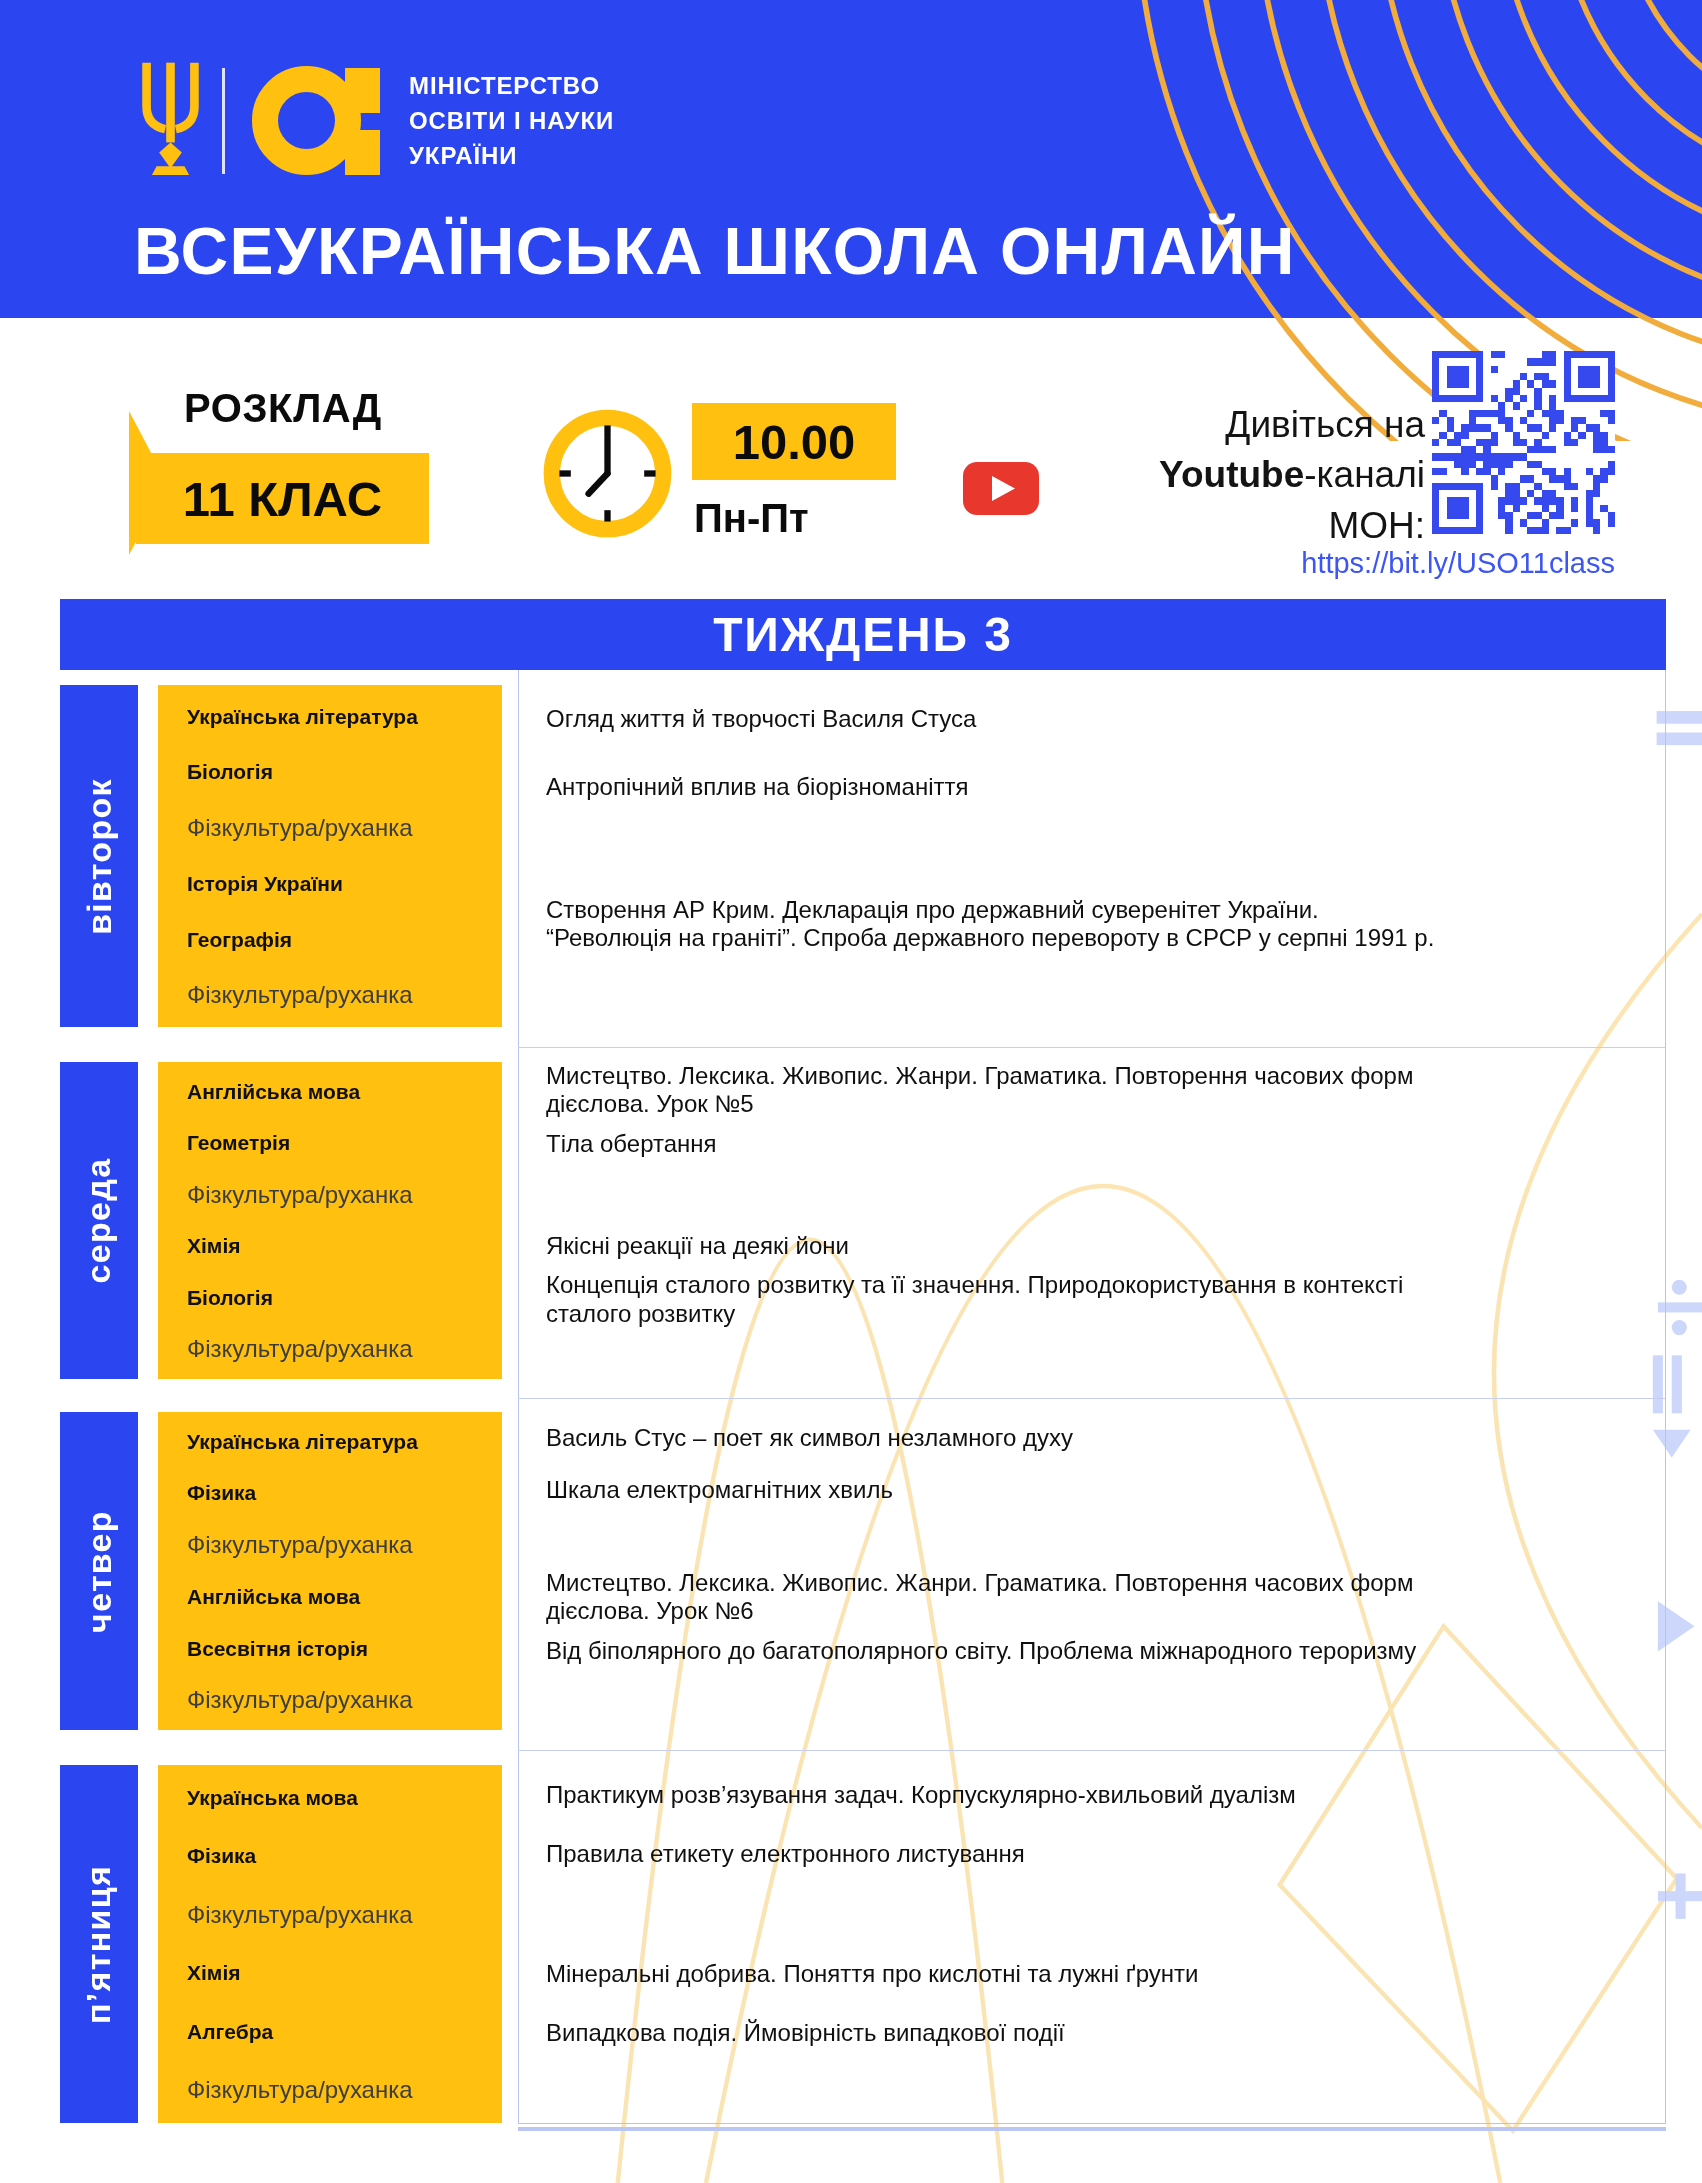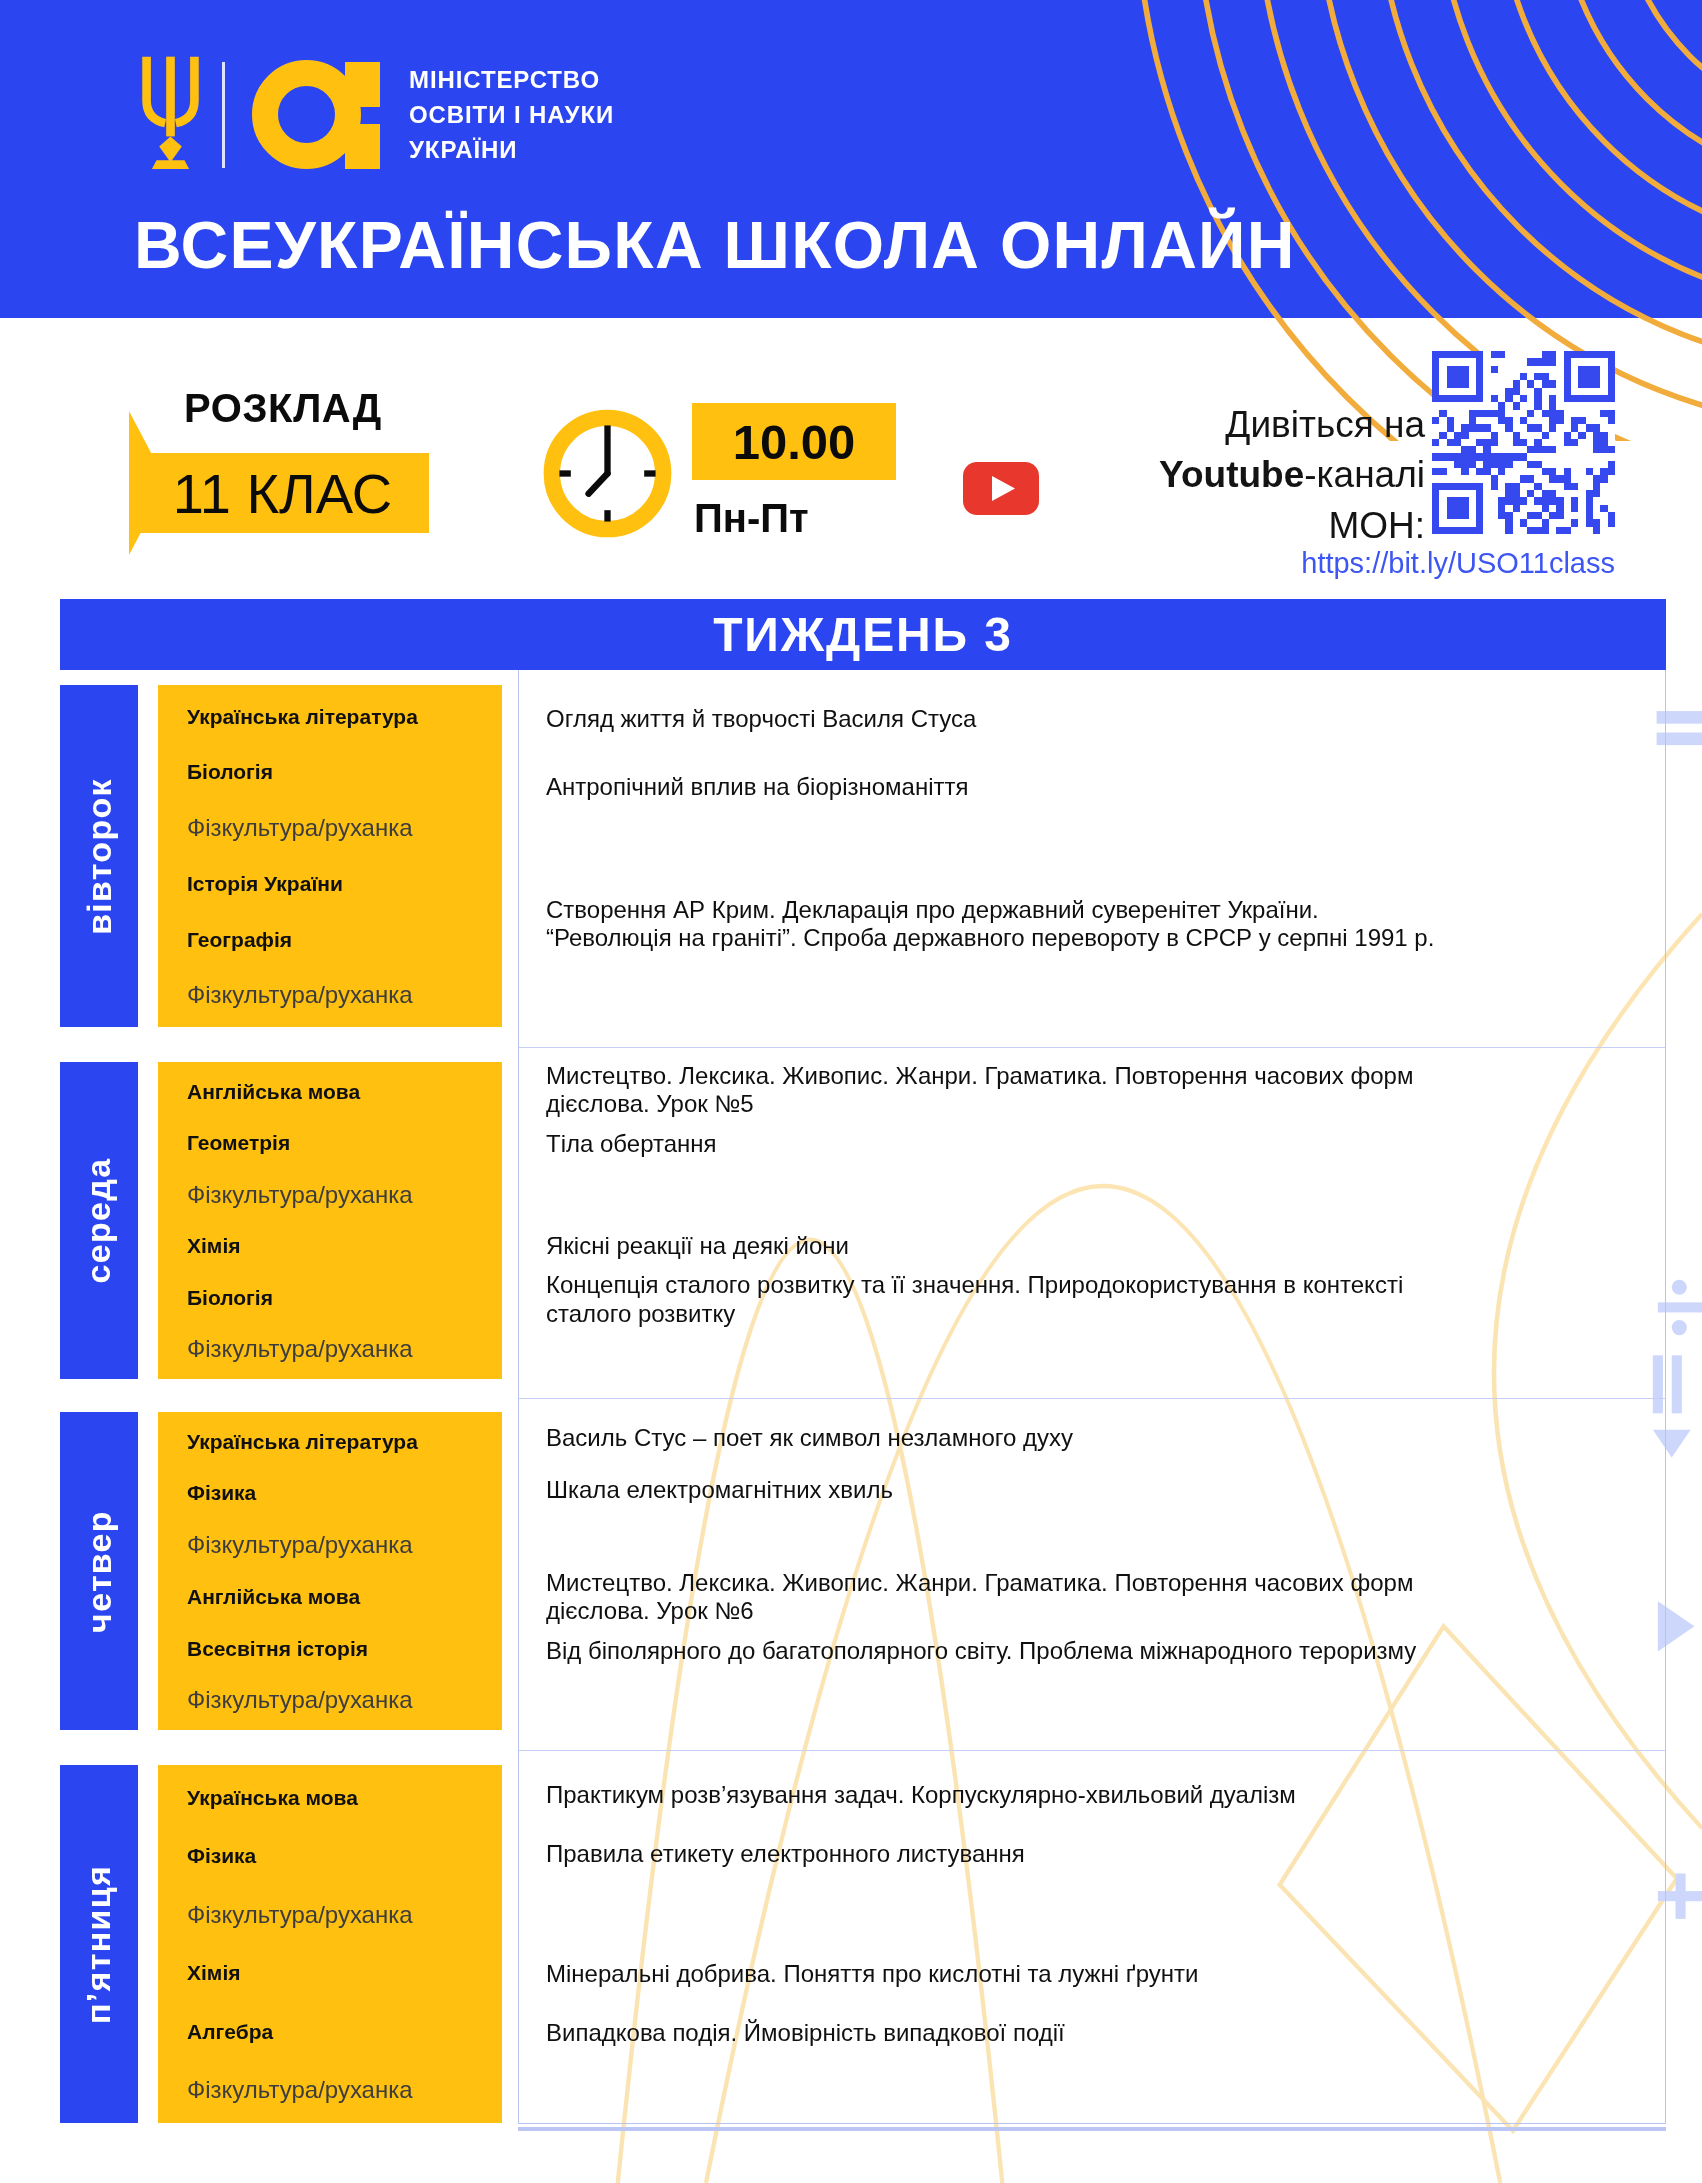--- a/index.html
+++ b/index.html
@@ -12,36 +12,36 @@
     --pale-yellow:#FBE0A6;
     --pale-blue:#CDD7FB;
   }
   html,body{margin:0;padding:0;}
   body{font-family:"Liberation Sans","DejaVu Sans",sans-serif;background:#ffffff;}
   .canvas{position:relative;width:1702px;height:2183px;background:#ffffff;overflow:hidden;}
 
   
   .hdr-bg{position:absolute;left:0;top:0;width:1702px;height:318px;background:var(--blue);}
   .deco-arcs{position:absolute;left:0;top:0;pointer-events:none;}
-  .hdr-content{position:absolute;left:0;top:10px;width:1702px;height:318px;z-index:2;}
+  .hdr-content{position:absolute;left:0;top:16px;width:1702px;height:318px;z-index:2;}
   .trident{position:absolute;left:136px;top:44px;width:69px;height:117px;}
   .logo-sep{position:absolute;left:222px;top:52px;width:2.5px;height:106px;background:rgba(255,255,255,.85);}
   .mon-ring{position:absolute;left:252px;top:50px;width:57px;height:57px;border:26.5px solid var(--yellow);border-radius:50%;}
   .mon-colon{position:absolute;left:345px;top:52px;width:35px;height:107px;display:flex;flex-direction:column;justify-content:space-between;}
   .mon-colon i{display:block;width:35px;height:45px;background:var(--yellow);}
   .ministry{position:absolute;left:409px;top:53px;color:#fff;font-weight:700;font-size:24px;line-height:1.45;letter-spacing:0.9px;}
   .ministry span{display:block;}
   .page-title{position:absolute;left:134px;top:197px;color:#ffffff;font-weight:700;font-size:66px;letter-spacing:1.3px;white-space:nowrap;}
 
   
   .arrow-icon{position:absolute;left:129px;top:411px;width:38px;height:144px;background:var(--yellow);
     clip-path:polygon(0 0,100% 50%,0 100%);}
   .rozklad{position:absolute;left:184px;top:386px;font-weight:700;font-size:40px;color:#0b0b0b;letter-spacing:0.6px;}
-  .class-box{position:absolute;left:136px;top:453px;width:293px;height:80px;background:var(--yellow);
-    display:flex;align-items:center;justify-content:center;font-weight:400;font-size:56px;color:#0b0b0b;}
+  .class-box{position:absolute;left:136px;top:453px;width:293px;height:91px;background:var(--yellow);
+    display:flex;align-items:center;justify-content:center;font-weight:700;font-size:49px;color:#0b0b0b;}
   .clock{position:absolute;left:543px;top:409px;width:129px;height:129px;}
   .time-box{position:absolute;left:692px;top:403px;width:204px;height:77px;background:var(--yellow);
     display:flex;align-items:center;justify-content:center;font-weight:700;font-size:49px;color:#0b0b0b;}
   .days-range{position:absolute;left:694px;top:496px;font-weight:700;font-size:40px;color:#0b0b0b;}
   .watch{position:absolute;left:914px;top:400px;width:511px;text-align:right;font-size:37px;line-height:1.36;color:#141414;}
   .watch b{font-weight:700;}
   .yt-icon{position:absolute;left:963px;top:462px;width:76px;height:53px;background:#E8382D;border-radius:14px;}
   .yt-icon::after{content:"";position:absolute;left:29px;top:14px;width:23px;height:25px;background:#fff;
     clip-path:polygon(0 0,100% 50%,0 100%);}
   .qr{position:absolute;left:1432px;top:351px;width:183px;height:183px;background:#fff;}

